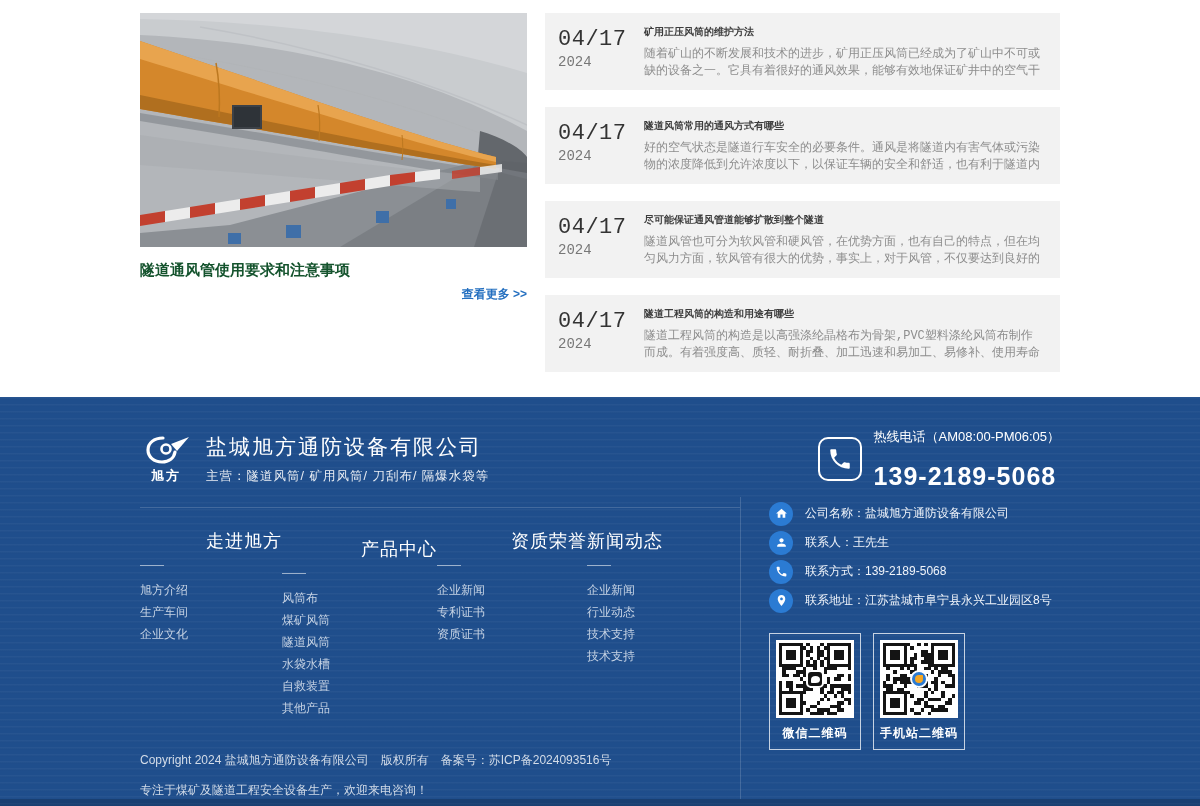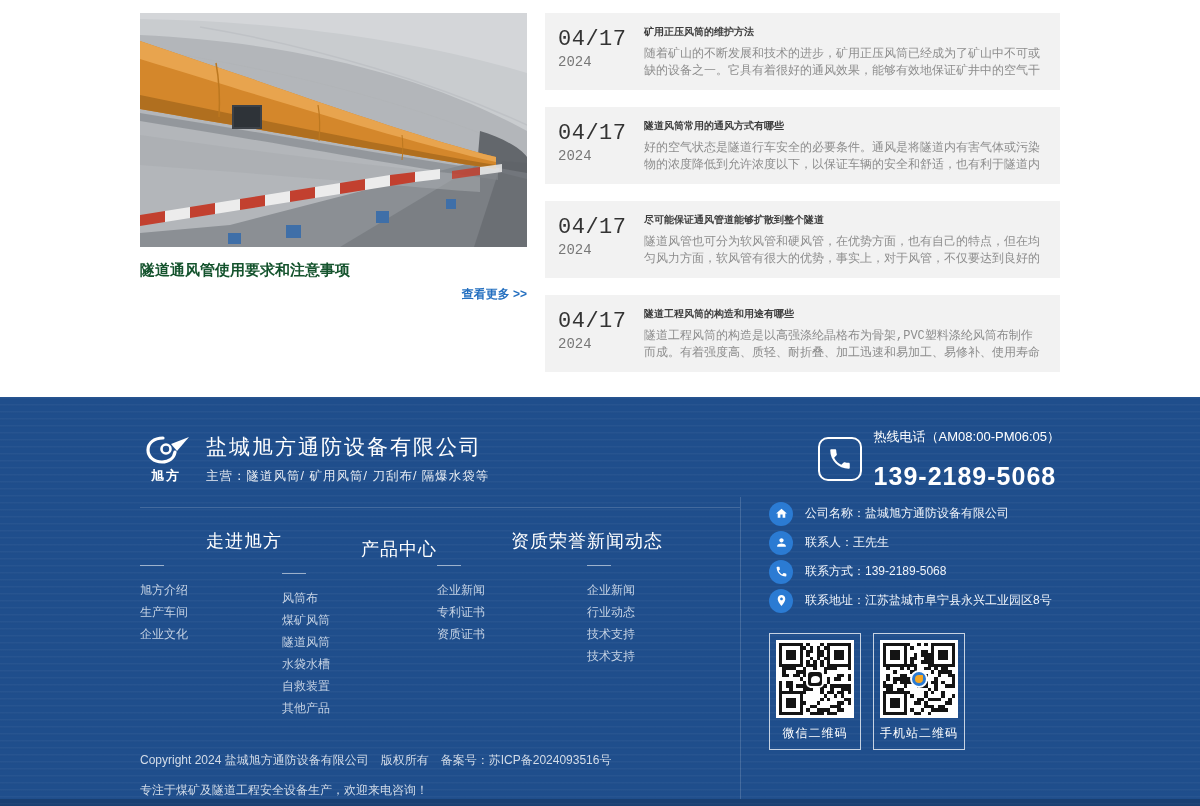--- a/index.html
+++ b/index.html
@@ -66,21 +66,21 @@
   .qr-row { display:flex; gap:12px; margin-top:21px; }
   .qr-box { border:1px solid rgba(255,255,255,0.75); padding:6px 6px 5px; width:92px; }
   .qr { position:relative; width:78px; height:78px; background:#fff; display:grid; grid-template-columns:repeat(21,1fr); grid-template-rows:repeat(21,1fr); padding:3px; }
   .qr i { display:block; }
   .qr i.b { background:#141414; }
   .qr-logo { position:absolute; left:50%; top:50%; width:18px; height:18px; transform:translate(-50%,-50%); border:2px solid #fff; }
   .qr-logo.wechat { background:#141414; border-radius:5px; display:flex; align-items:center; justify-content:center; }
   .qr-logo.wechat::after { content:""; width:9px; height:7px; background:#fff; border-radius:50% 50% 50% 10%; }
   .qr-logo.mobile { background:#2b7bd3; border-radius:50%; display:flex; align-items:center; justify-content:center; }
   .qr-logo.mobile::after { content:""; width:8px; height:8px; background:#f5a623; border-radius:50% 10% 50% 50%; }
-  .qr-label { text-align:center; font-size:12px; color:#fff; margin-top:7px; margin-bottom:2px; letter-spacing:1px; }
+  .qr-label { text-align:center; font-size:12px; color:#fff; margin-top:7px; margin-bottom:2px; letter-spacing:1px;font-weight:bold; }
 </style>
 </head>
 <body>
 
 <div class="page">
 
   <div class="container top-section">
 
     <div class="feature-col">
       <div class="tunnel-photo">

